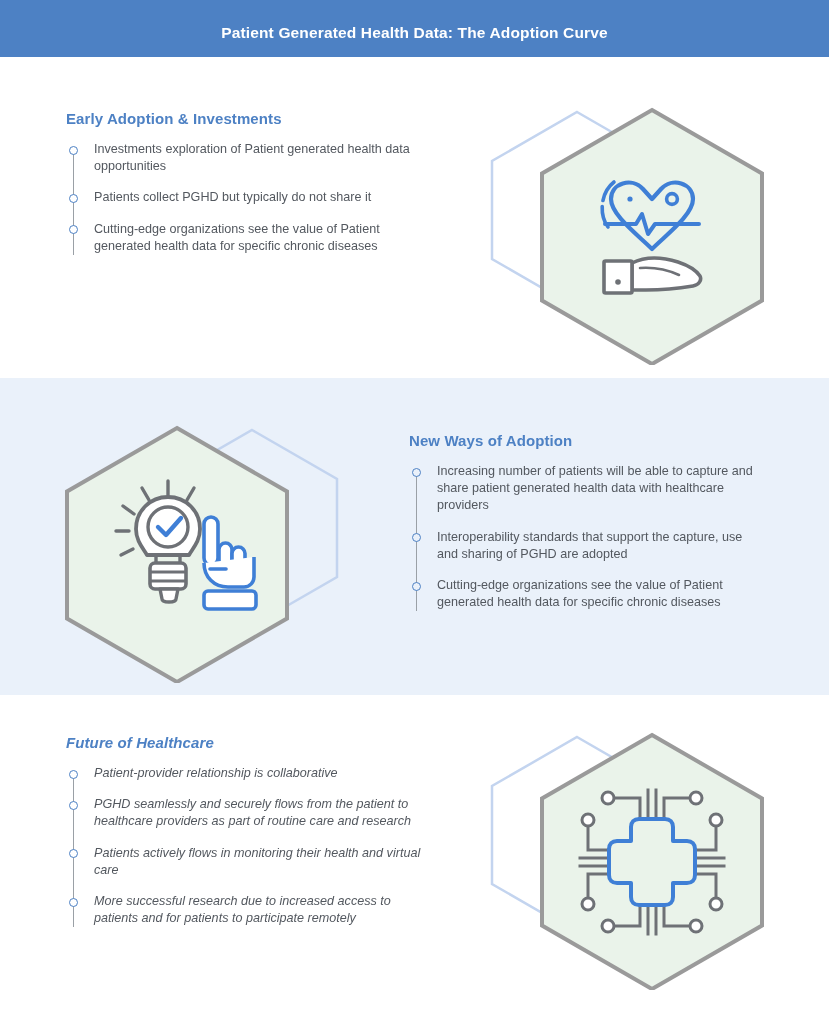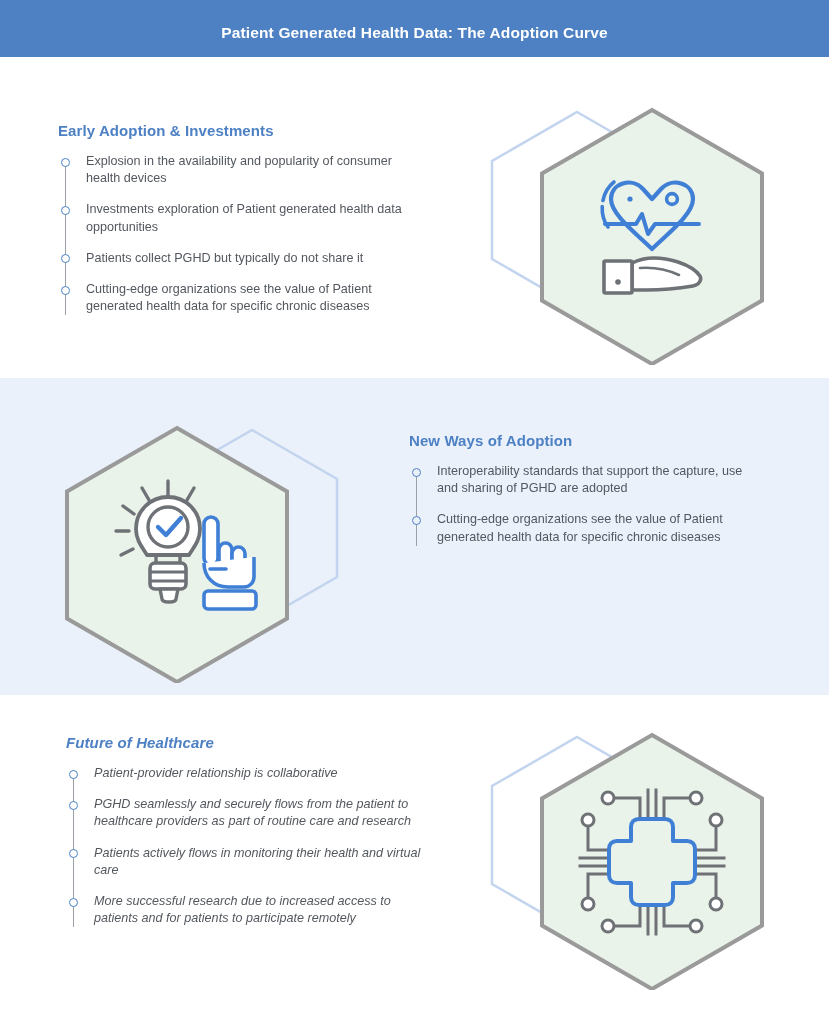--- a/index.html
+++ b/index.html
@@ -42,21 +42,21 @@
     position: absolute;
     left: 0;
     width: 829px;
   }
   .band-1 { top: 57px;  height: 321px; background: #ffffff; }
   .band-2 { top: 378px; height: 317px; background: #eaf1fa; }
   .band-3 { top: 695px; height: 329px; background: #ffffff; }
 
   
   .textblock { position: absolute; }
-  .tb-1 { top: 110px; left: 58px; width: 370px; margin-top: 12px; }
+  .tb-1 { top: 110px; left: 66px; width: 370px; }
   .tb-2 { top: 432px; left: 409px; width: 355px; }
   .tb-3 { top: 734px; left: 66px; width: 370px; font-style: italic; }
 
   .sec-heading {
     color: #4d81c4;
     font-size: 15px;
     font-weight: bold;
     letter-spacing: 0.1px;
     margin-bottom: 14px;
   }
@@ -115,21 +115,20 @@
     <div class="header-title">Patient Generated Health Data: The Adoption Curve</div>
   </div>
 
   <div class="band band-1"></div>
   <div class="band band-2"></div>
   <div class="band band-3"></div>
 
   <div class="textblock tb-1">
     <div class="sec-heading">Early Adoption &amp; Investments</div>
     <ul class="bullets">
-      <li class="bullet">Explosion in the availability and popularity of consumer health devices</li>
       <li class="bullet">Investments exploration of Patient generated health data opportunities</li>
       <li class="bullet">Patients collect PGHD but typically do not share it</li>
       <li class="bullet">Cutting-edge organizations see the value of Patient generated health data for specific chronic diseases</li>
     </ul>
   </div>
 
   <div class="hexwrap hw-1">
     <svg width="280" height="265" viewBox="0 0 280 265" xmlns="http://www.w3.org/2000/svg">
 
       <polygon points="90,12 175,61 175,159 90,208 5,159 5,61" fill="none" stroke="#c3d4ef" stroke-width="2.5"></polygon>
@@ -203,20 +202,21 @@
 
           <rect x="34" y="38" width="52" height="18" rx="4"></rect>
         </g>
       </g>
     </svg>
   </div>
 
   <div class="textblock tb-2">
     <div class="sec-heading">New Ways of Adoption</div>
     <ul class="bullets">
+      <li class="bullet band-2-bullet">Increasing number of patients will be able to capture and share patient generated health data with healthcare providers</li>
       <li class="bullet band-2-bullet">Interoperability standards that support the capture, use and sharing of PGHD are adopted</li>
       <li class="bullet band-2-bullet">Cutting-edge organizations see the value of Patient generated health data for specific chronic diseases</li>
     </ul>
   </div>
 
   <div class="textblock tb-3">
     <div class="sec-heading">Future of Healthcare</div>
     <ul class="bullets">
       <li class="bullet">Patient-provider relationship is collaborative</li>
       <li class="bullet">PGHD seamlessly and securely flows from the patient to healthcare providers as part of routine care and research</li>

